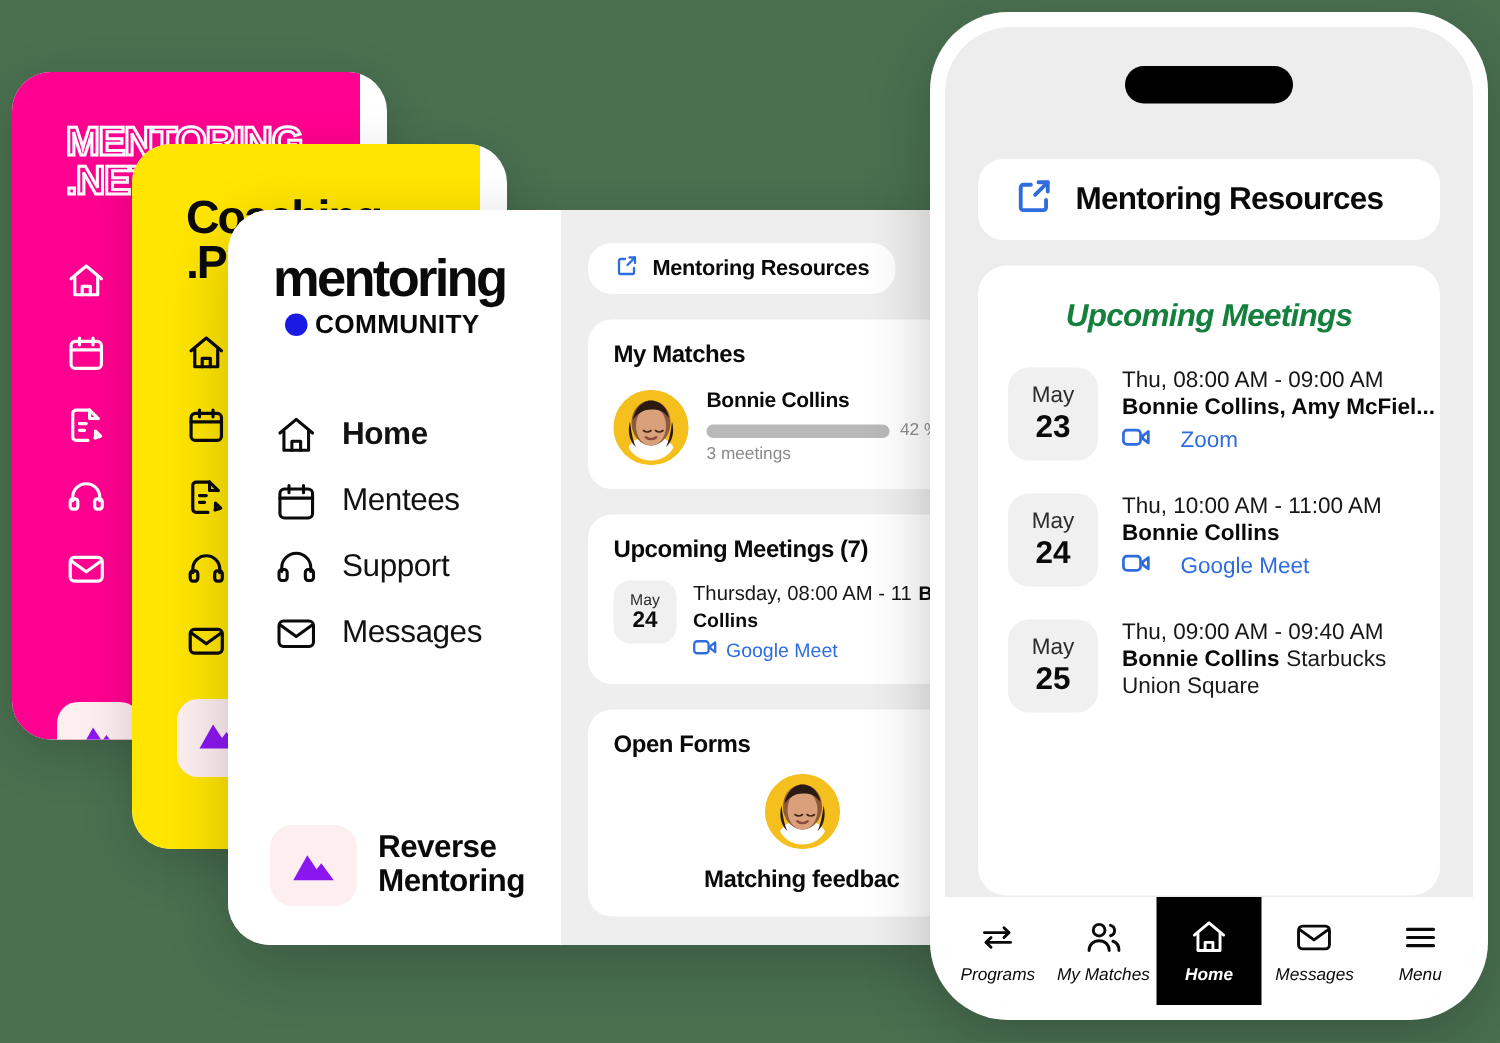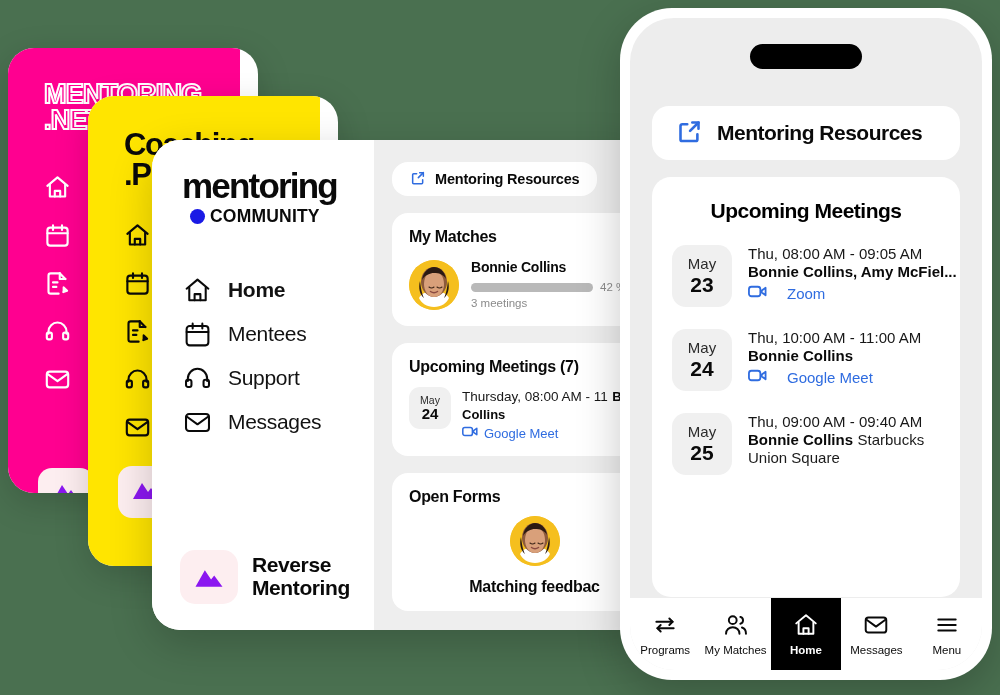--- a/index.html
+++ b/index.html
@@ -277,23 +277,24 @@
   .phone-panel {
     background: #ffffff;
     border-radius: 19px;
     margin-top: 17px;
     padding: 22px 0 22px 0;
     height: 420px;
   }
   .phone-panel-title {
     font-size: 21px;
     font-weight: 800;
-    color: #000000;
+    color: #15803d;
     text-align: center;
     letter-spacing: -0.5px;
+    font-style: italic;
   }
   .phone-meeting {
     display: flex;
     gap: 16px;
     padding: 0 20px;
     margin-top: 22px;
     align-items: flex-start;
   }
   .phone-date-chip {
     width: 60px; height: 62px;
@@ -326,21 +327,21 @@
   }
   .tab {
     flex: 1;
     display: flex;
     flex-direction: column;
     align-items: center;
     justify-content: center;
     gap: 6px;
     cursor: pointer;
   }
-  .tab-label { font-size: 11.5px; color: #0a0a0a; }
+  .tab-label { font-size: 11.5px; color: #0a0a0a; font-style: italic; }
   .tab.active { background: #000000; }
   .tab.active .tab-label { color: #ffffff; font-weight: 700; }
   .tab svg { display: block; }
 </style>
 </head>
 <body>
 
 <div class="stage">
 
   <div class="back-card card-pink">
@@ -624,21 +625,21 @@
 
         <div class="phone-panel">
           <div class="phone-panel-title">Upcoming Meetings</div>
 
           <div class="phone-meeting">
             <span class="phone-date-chip">
               <span class="phone-date-m">May</span>
               <span class="phone-date-d">23</span>
             </span>
             <span>
-              <span class="phone-when">Thu, 08:00 AM - 09:05 AM</span>
+              <span class="phone-when">Thu, 08:00 AM - 09:00 AM</span>
               <span class="phone-who">Bonnie Collins, Amy McFiel...</span>
               <span class="phone-link">
                 <span>
                   <svg width="19" height="15" viewBox="0 0 20 14" fill="none" stroke="#2f6ce0" stroke-width="1.9" stroke-linecap="round" stroke-linejoin="round">
                       <rect x="1" y="2" width="12" height="10" rx="2.6"></rect>
                       <path d="m14.5 6 4-3v8l-4-3z"></path>
                     </svg>
                 </span>
                 <span>Zoom</span>
               </span>

